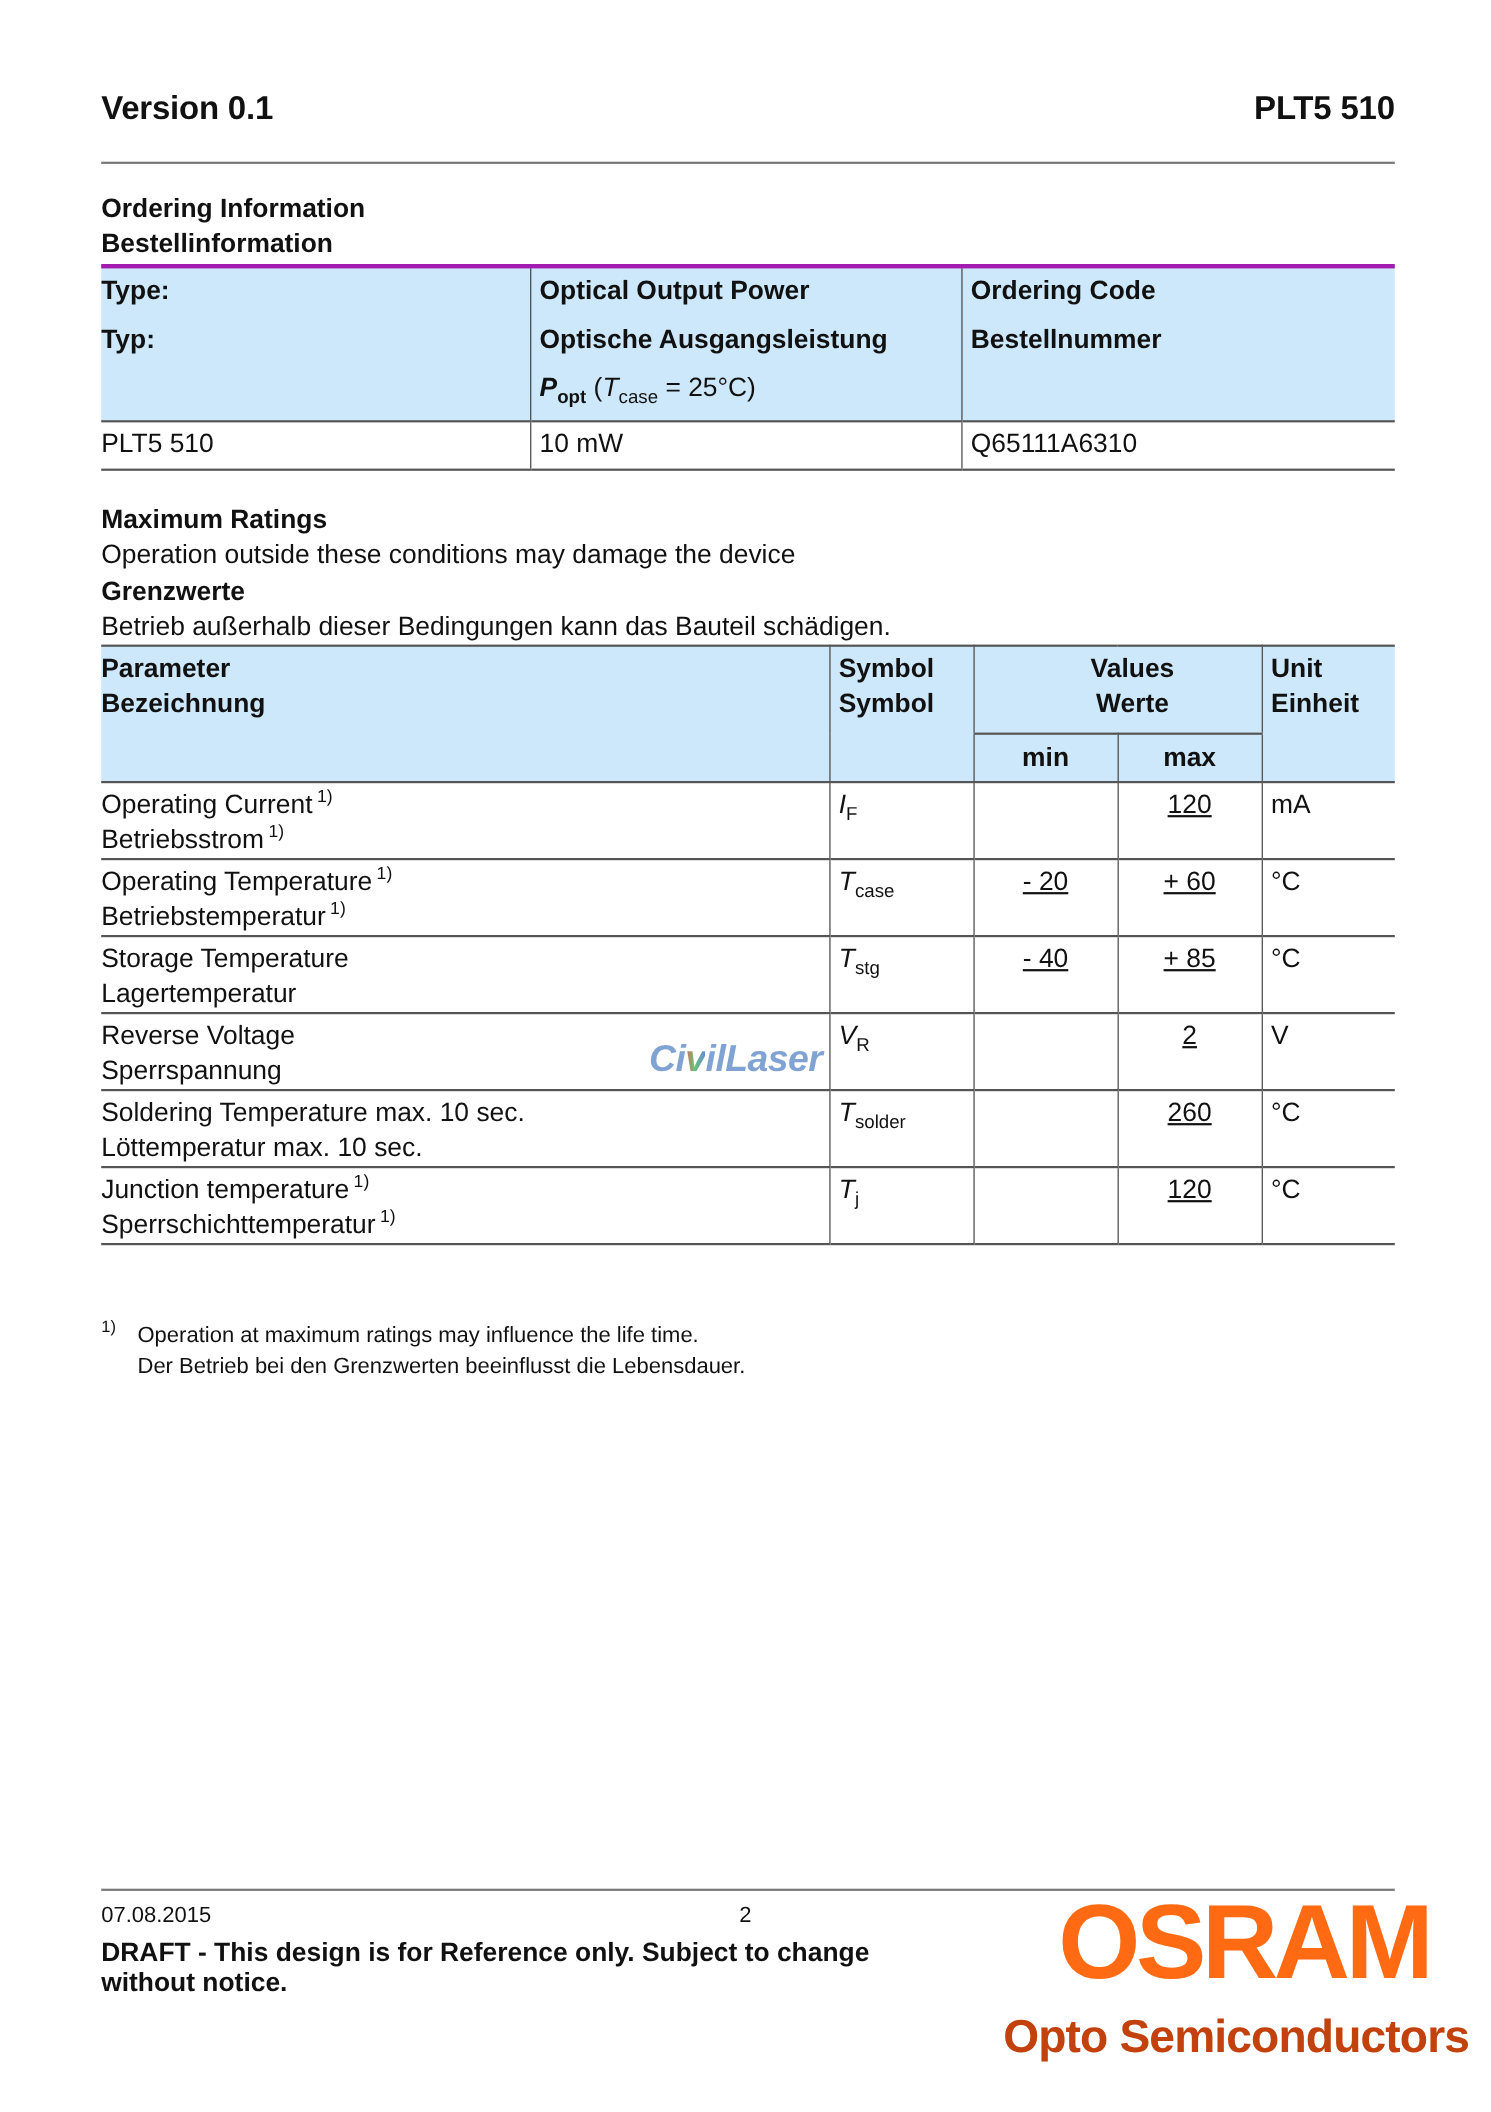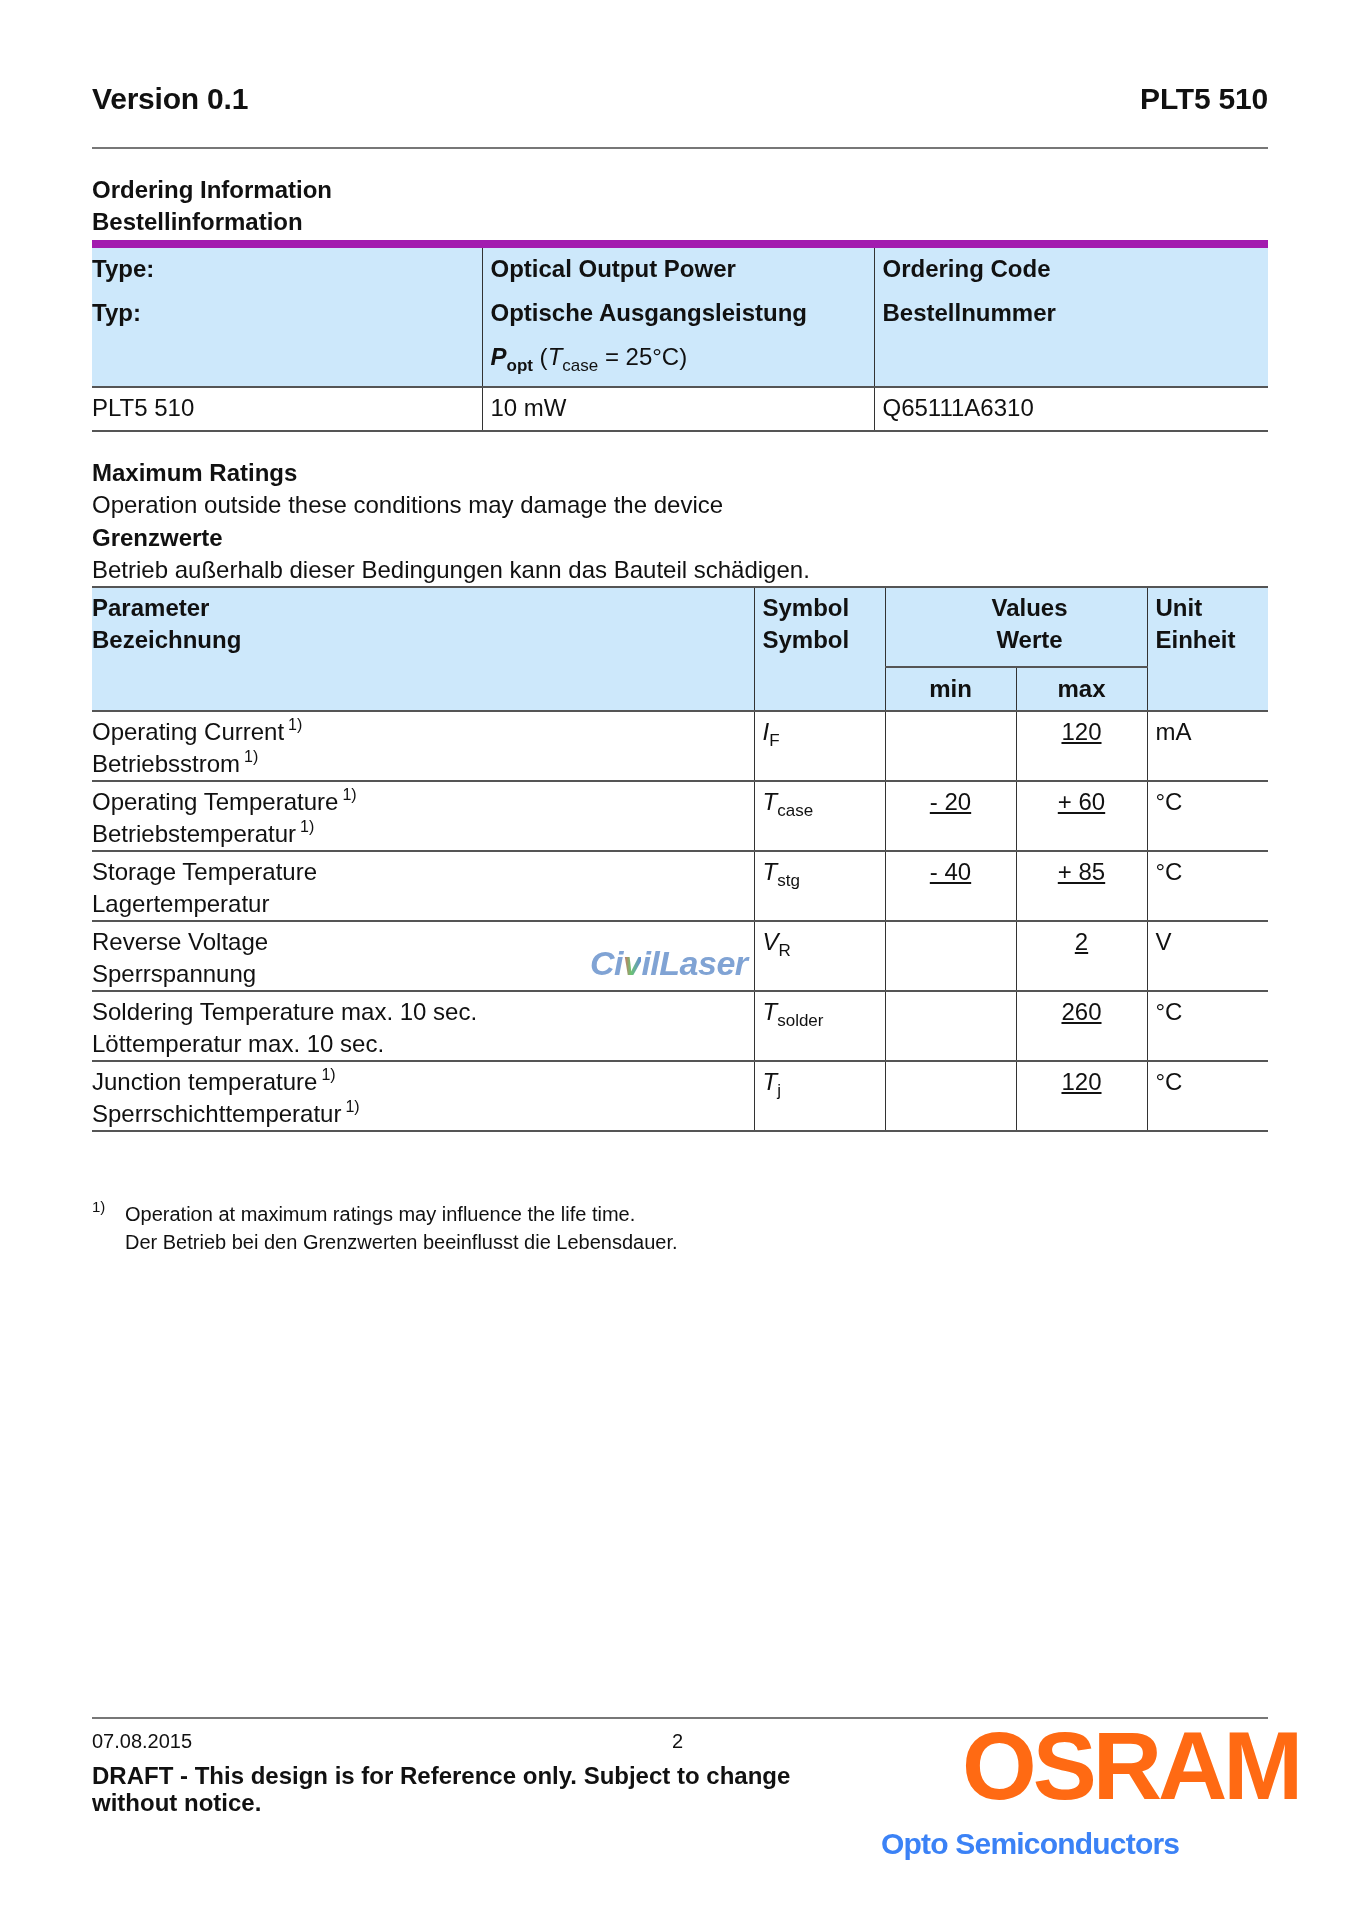--- a/index.html
+++ b/index.html
@@ -14,21 +14,21 @@
   .rule { left: 92px; width: 1176px; height: 2px; background: #777; }
   .sec-title { left: 92px; font-size: 24px; font-weight: bold; line-height: 32px; }
   .sec-text { left: 92px; font-size: 24px; line-height: 32px; }
 
   table { border-collapse: collapse; position: absolute; left: 92px; width: 1176px; table-layout: fixed; }
   td, th { font-size: 24px; vertical-align: top; text-align: left; padding: 0; }
   .blue { background: #cde8fb; }
   th { font-weight: bold; margin-left: 40px; }
 
   
-  #t1 { top: 240px; border-top: 8px solid #a21caf; }
+  #t1 { top: 240px; border-top: 4px solid #a21caf; }
   #t1 .head td { padding: 6px 8px 0 0; height: 129px; border-bottom: 2px solid #555; }
   #t1 .head td.c2, #t1 .head td.c3, #t1 .row td.c2, #t1 .row td.c3 { border-left: 1px solid #333; padding-left: 8px; }
   #t1 .head .line { display: block; font-weight: bold; height: 44px; line-height: 30px; }
   #t1 .row td { height: 42px; line-height: 40px; border-bottom: 2px solid #555; }
   sub { font-size: 17px; vertical-align: -6px; line-height: 0; }
 
   
   #t2 { top: 586px; border-top: 2px solid #555; }
   #t2 th { line-height: 32px; }
   #t2 .vline { border-left: 1px solid #333; }
@@ -49,21 +49,21 @@
           -webkit-background-clip: text; background-clip: text; color: transparent; }
 
   .fn-mark { left: 92px; top: 1198px; font-size: 15px; }
   .fn-text { left: 125px; font-size: 20px; line-height: 28px; }
 
   .footer-rule { top: 1717px; left: 92px; width: 1176px; height: 2px; background: #777; }
   .f-date { left: 92px; top: 1730px; font-size: 20px; }
   .f-page { left: 672px; top: 1730px; font-size: 20px; }
   .f-draft { left: 92px; top: 1762px; width: 780px; font-size: 24px; font-weight: bold; line-height: 27px; }
   .osram { left: 920px; top: 1716px; font-size: 96px; font-weight: bold; color: #ff6a13; letter-spacing: -4px; line-height: 100px; margin-left: 42px; }
-  .opto { left: 881px; top: 1827px; font-size: 30px; font-weight: bold; color: #3b82f6; letter-spacing: -0.8px; }
+  .opto { left: 912px; top: 1827px; font-size: 42px; font-weight: bold; color: #c2410c; letter-spacing: -0.8px; }
 </style>
 </head>
 <body>
 
 <div class="abs hdr-title hdr-left">Version 0.1</div>
 <div class="abs hdr-title hdr-right">PLT5 510</div>
 <div class="abs rule" style="top:147px"></div>
 
 <div class="abs sec-title" style="top:174px">Ordering Information</div>
 <div class="abs sec-title" style="top:206px">Bestellinformation</div>

